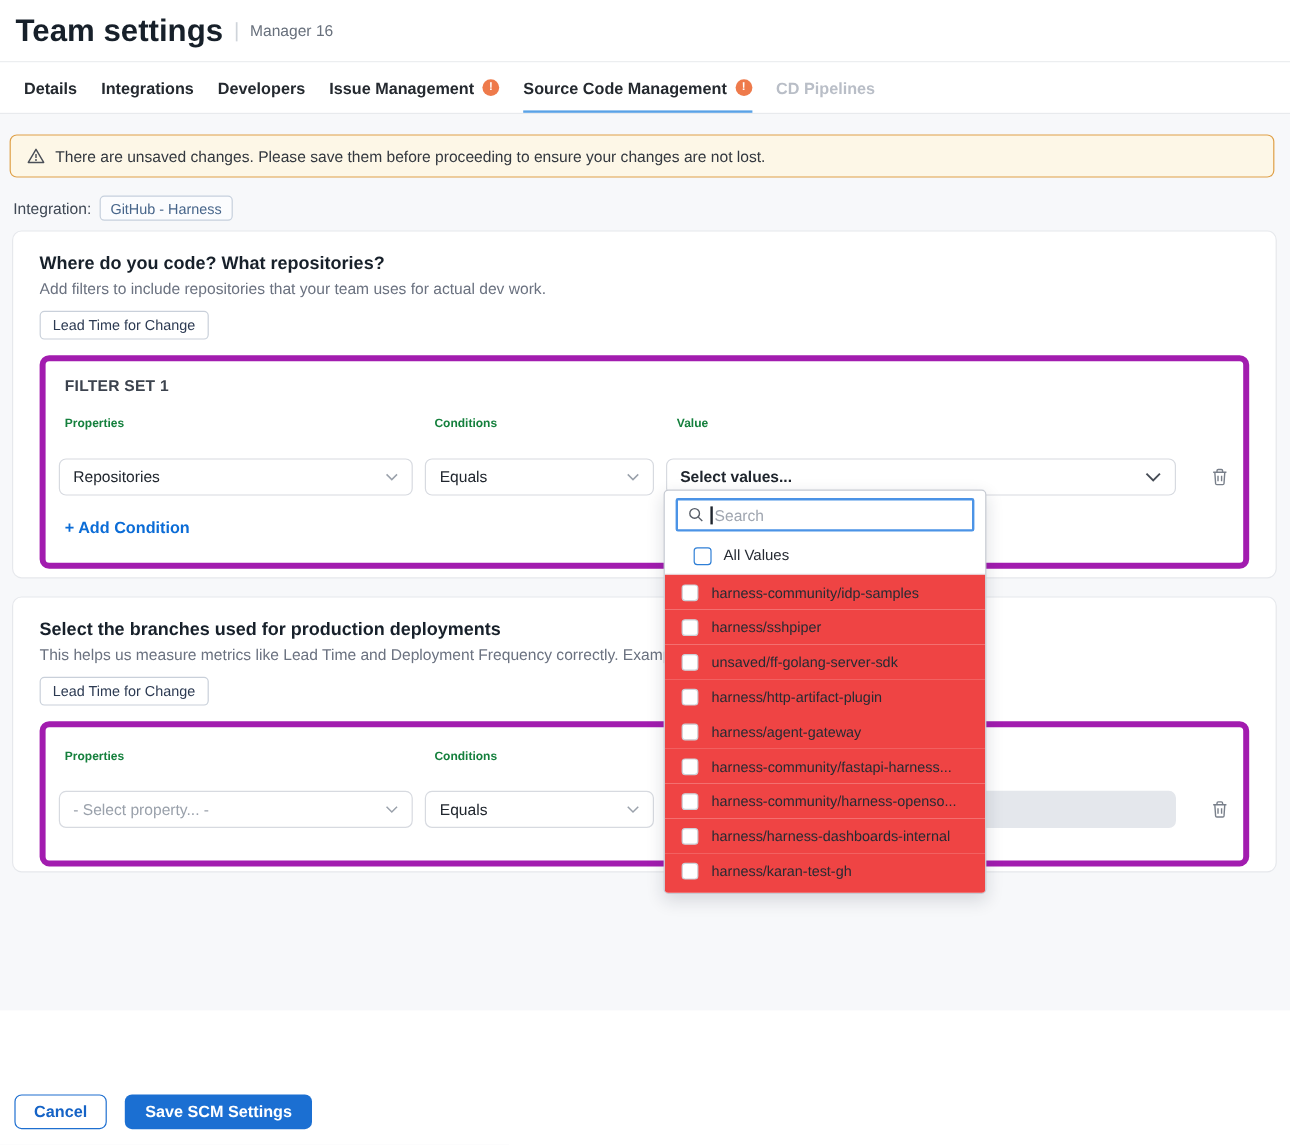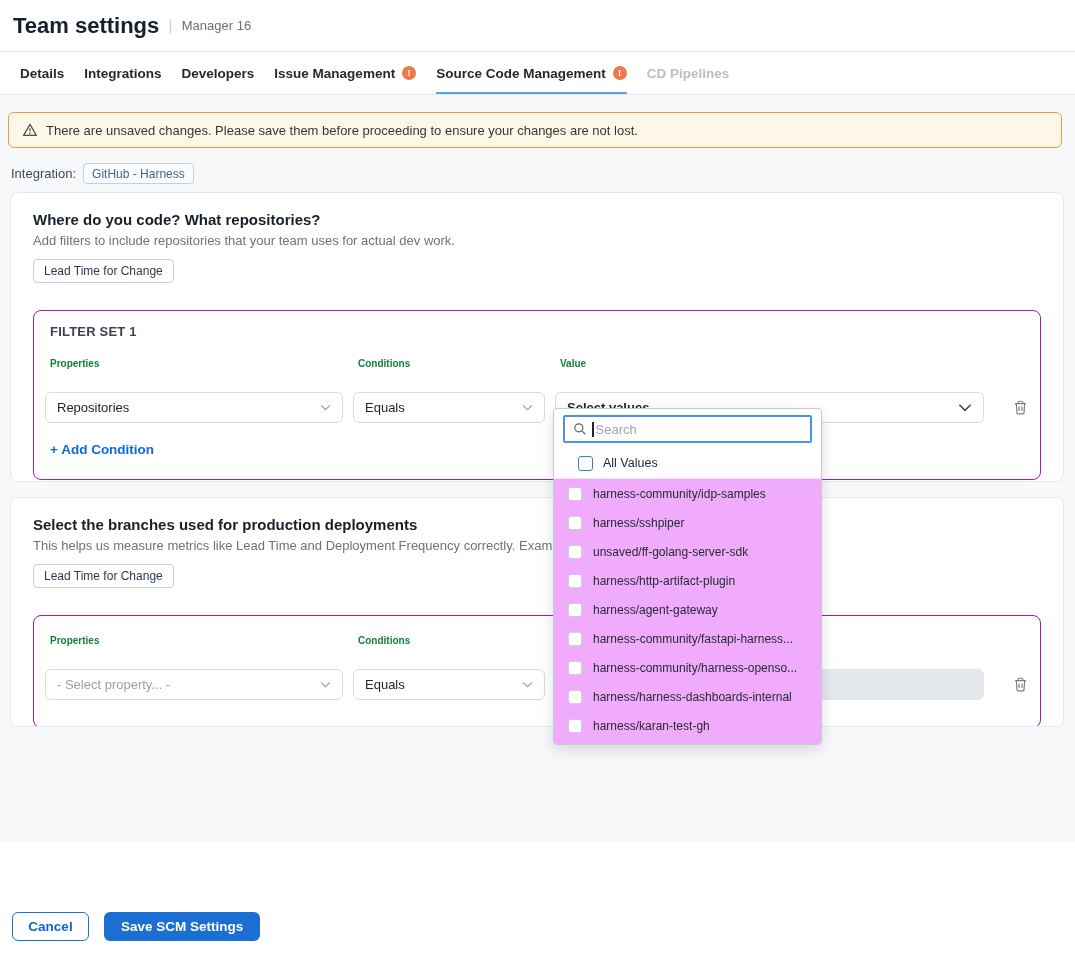--- a/index.html
+++ b/index.html
@@ -10,21 +10,21 @@
     font-family:"Liberation Sans", sans-serif;
     overflow:hidden;
     color:#20262e;
   }
   
   .app-header {
     position:absolute; top:0; left:0; width:1075px; height:52px;
     background:#fff; border-bottom:1px solid #e8eaed;
     display:flex; align-items:center; padding:0 13px;
   }
-  .app-title { font-size:22px; font-weight:700; color:#17202a; }
+  .app-title { font-size:26px; font-weight:700; color:#17202a; }
   .title-sep { color:#cfd4da; margin:0 9px; font-size:17px; font-weight:400; }
   .app-context { font-size:13px; color:#68707c; }
 
   
   .tabbar {
     position:absolute; top:52px; left:0; width:1075px; height:43px;
     background:#fff; border-bottom:1px solid #e8eaed;
     display:flex; align-items:stretch; padding-left:20px; gap:20px;
   }
   .tab {
@@ -68,21 +68,21 @@
   }
   .card1 { top:192px; height:290px; }
   .card2 { top:497px; height:230px; }
   .card-title { font-size:15px; font-weight:700; color:#17202a; }
   .card-sub { font-size:13px; color:#6b7280; margin-top:5px; white-space:nowrap; overflow:hidden; }
   .metric-chip {
     display:inline-block; margin-top:11px; font-size:12px; color:#2c3a52;
     border:1px solid #c9d0da; border-radius:4px; padding:4px 10px; background:#fff;
   }
   .filter-box {
-    margin-top:27px; border:1px solid #a21caf; border-radius:8px;
+    margin-top:13px; border:5px solid #a21caf; border-radius:8px;
     padding:13px 11px 0;
   }
   .filter-box.no-title { padding-top:19px; }
   .filter-set-title {
     font-size:13px; font-weight:700; color:#3c434e; letter-spacing:.2px; padding-left:5px;
   }
   .cols { display:flex; gap:10px; margin-top:19px; }
   .filter-box.no-title .cols { margin-top:0; }
   .col-label { font-size:10px; font-weight:700; color:#15803d; padding-left:5px; }
   .w-prop { width:298px; } .w-cond { width:192px; } .w-val { width:429px; }
@@ -127,21 +127,21 @@
     border-bottom:1px solid #e7e9ed; cursor:pointer;
   }
   .cb {
     width:15px; height:15px; border-radius:3px; background:#fff; flex:0 0 auto;
   }
   .cb-blue { border:1.5px solid #2f7fd6; }
   .cb-gray { border:1.3px solid #ccd1d8; width:14px; height:14px; }
   .allvalues-label { font-size:12.5px; color:#262b33; margin-left:10px; }
   .option-row {
     height:29px; display:flex; align-items:center; padding:0 0 0 14px; cursor:pointer;
-    background:#f0abfc;
+    background:#ef4444;
   }
   .option-label { font-size:12px; color:#262b33; margin-left:11px; white-space:nowrap; }
 
   
   .footer {
     position:absolute; left:0; top:842px; width:1075px; height:112px; background:#fff;
   }
   .btn { font-family:"Liberation Sans",sans-serif; font-size:13.5px; font-weight:700;
     border-radius:6px; height:29px; cursor:pointer; }
   .btn-cancel {

